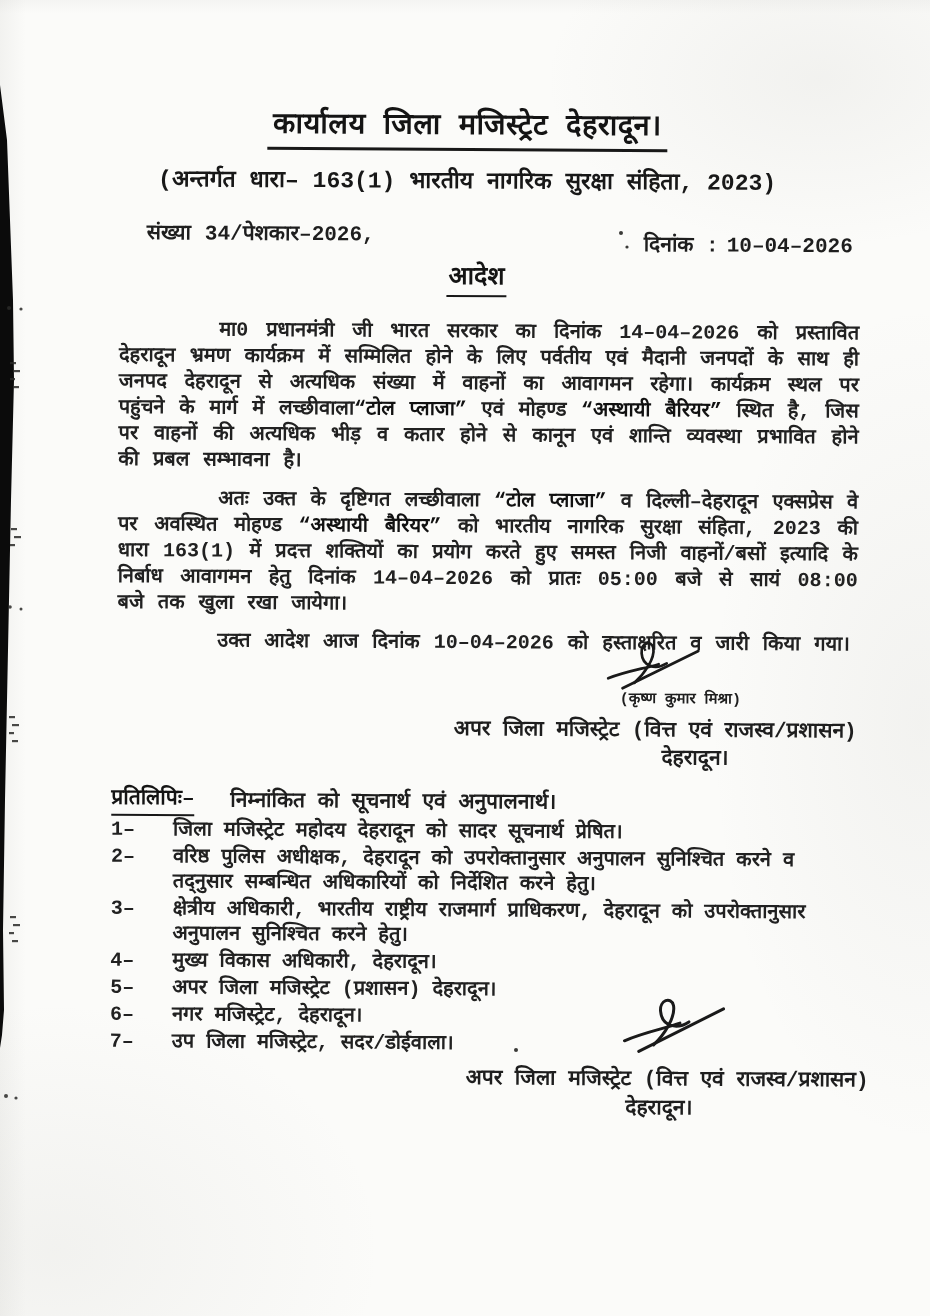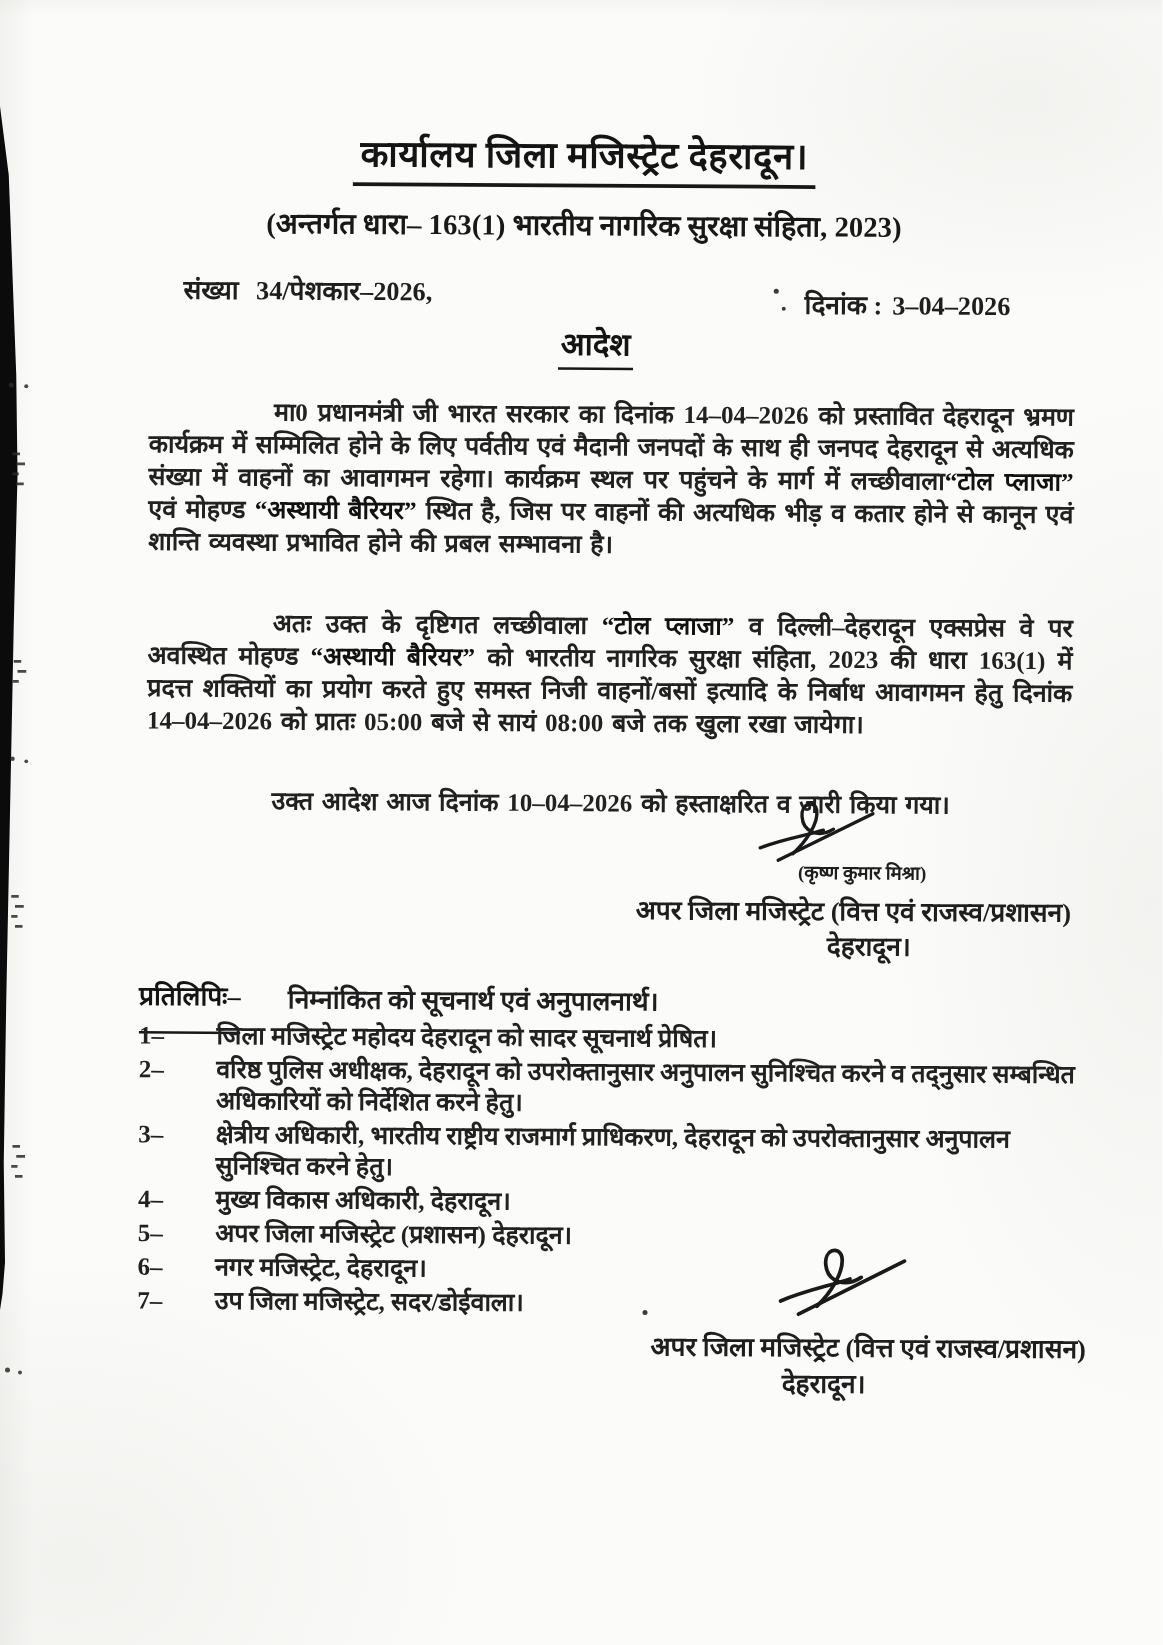--- a/index.html
+++ b/index.html
@@ -5,21 +5,21 @@
   html,body{margin:0;padding:0;background:#ffffff;}
   .page{
     position:relative;width:930px;height:1316px;overflow:hidden;
     background-color:#fbfbf9;
     background-image:
       radial-gradient(ellipse 420px 260px at 88% 6%, rgba(160,160,152,0.10), transparent 65%),
       radial-gradient(ellipse 500px 380px at 6% 95%, rgba(160,160,152,0.10), transparent 65%),
       radial-gradient(ellipse 300px 600px at 99% 55%, rgba(140,140,132,0.08), transparent 70%),
       linear-gradient(to right, rgba(120,120,112,0.07), transparent 26px),
       linear-gradient(to bottom, rgba(120,120,112,0.05), transparent 14px);
-    font-family:Liberation Serif, serif;
+    font-family:Liberation Mono, monospace;
     color:#1e1e1e;
   }
   .content{position:absolute;inset:0;transform:rotate(0.35deg);transform-origin:50% 40%;}
   .doc-title{position:absolute;top:103px;left:0;width:100%;text-align:center;}
   .doc-title .t{
     display:inline-block;font-size:29px;font-weight:700;letter-spacing:.5px;
     border-bottom:3px solid #181818;padding:0 6px 5px 6px;color:#141414;
   }
   .doc-subtitle{position:absolute;top:163px;left:0;width:100%;text-align:center;
     font-size:23px;font-weight:700;color:#181818;}
@@ -37,21 +37,21 @@
   .para.p3{top:610px;}
   .para .indent{display:inline-block;width:100px;}
   .bold-term{font-weight:800;color:#111;}
   .sig-svg{position:absolute;}
   .sig-svg.sig1{left:604px;top:636px;width:102px;height:54px;}
   .sig-svg.sig2{left:620px;top:992px;width:116px;height:60px;transform:rotate(-2deg);}
   .sig-name{position:absolute;top:686px;right:188px;font-size:15px;font-weight:600;}
   .sig-desig{position:absolute;top:713px;right:72px;font-size:21px;font-weight:600;}
   .sig-place{position:absolute;top:741px;right:200px;font-size:21px;font-weight:600;}
   .copy-heading{position:absolute;left:113px;top:784px;font-size:21px;font-weight:700;color:#141414;}
-  .copy-heading .t{border-bottom:2.5px solid #181818;padding-bottom:16px;}
+  .copy-heading .t{border-bottom:2.5px solid #181818;padding-bottom:4px;}
   .copy-intro{position:absolute;left:232px;top:786px;font-size:21px;font-weight:600;}
   .copy-list{position:absolute;left:113px;top:819px;width:752px;}
   .copy-item{display:flex;align-items:flex-start;margin-bottom:2px;
     font-size:20px;line-height:25px;font-weight:600;color:#212121;}
   .copy-item .num{flex:none;width:62px;}
   .copy-item .txt{flex:1;text-align:left;}
   .footer-desig{position:absolute;top:1062px;right:58px;font-size:21px;font-weight:600;}
   .footer-place{position:absolute;top:1091px;right:234px;font-size:21px;font-weight:600;}
   .artifacts{position:absolute;inset:0;width:930px;height:1316px;pointer-events:none;}
 </style>
@@ -66,21 +66,21 @@
       <span class="t">कार्यालय जिला मजिस्ट्रेट देहरादून।</span>
     </div>
 
     <div class="doc-subtitle">(अन्तर्गत धारा– 163(1) भारतीय नागरिक सुरक्षा संहिता, 2023)</div>
 
     <div class="ref-line">
       <span>संख्या</span><span class="val">34/पेशकार–2026,</span>
     </div>
 
     <div class="date-line">
-      <span>दिनांक :</span><span class="val">3–04–2026</span>
+      <span>दिनांक :</span><span class="val">10–04–2026</span>
     </div>
 
     <div class="order-heading">
       <span class="t">आदेश</span>
     </div>
 
     <p class="para p1"><span class="indent"></span><span><span>मा0 प्रधानमंत्री जी भारत सरकार का दिनांक 14–04–2026 को प्रस्तावित देहरादून भ्रमण कार्यक्रम में सम्मिलित होने के लिए पर्वतीय एवं मैदानी जनपदों के साथ ही जनपद देहरादून से अत्यधिक संख्या में वाहनों का आवागमन रहेगा। कार्यक्रम स्थल पर पहुंचने के मार्ग में लच्छीवाला</span><span class="bold-term">“टोल प्लाजा”</span><span> एवं मोहण्ड </span><span class="bold-term">“अस्थायी बैरियर”</span><span> स्थित है, जिस पर वाहनों की अत्यधिक भीड़ व कतार होने से कानून एवं शान्ति व्यवस्था प्रभावित होने की प्रबल सम्भावना है।</span></span></p>
 
     <p class="para p2"><span class="indent"></span><span><span>अतः उक्त के दृष्टिगत लच्छीवाला </span><span class="bold-term">“टोल प्लाजा”</span><span> व दिल्ली–देहरादून एक्सप्रेस वे पर अवस्थित मोहण्ड </span><span class="bold-term">“अस्थायी बैरियर”</span><span> को भारतीय नागरिक सुरक्षा संहिता, 2023 की धारा 163(1) में प्रदत्त शक्तियों का प्रयोग करते हुए समस्त निजी वाहनों/बसों इत्यादि के निर्बाध आवागमन हेतु दिनांक 14–04–2026 को प्रातः 05:00 बजे से सायं 08:00 बजे तक खुला रखा जायेगा।</span></span></p>
 

